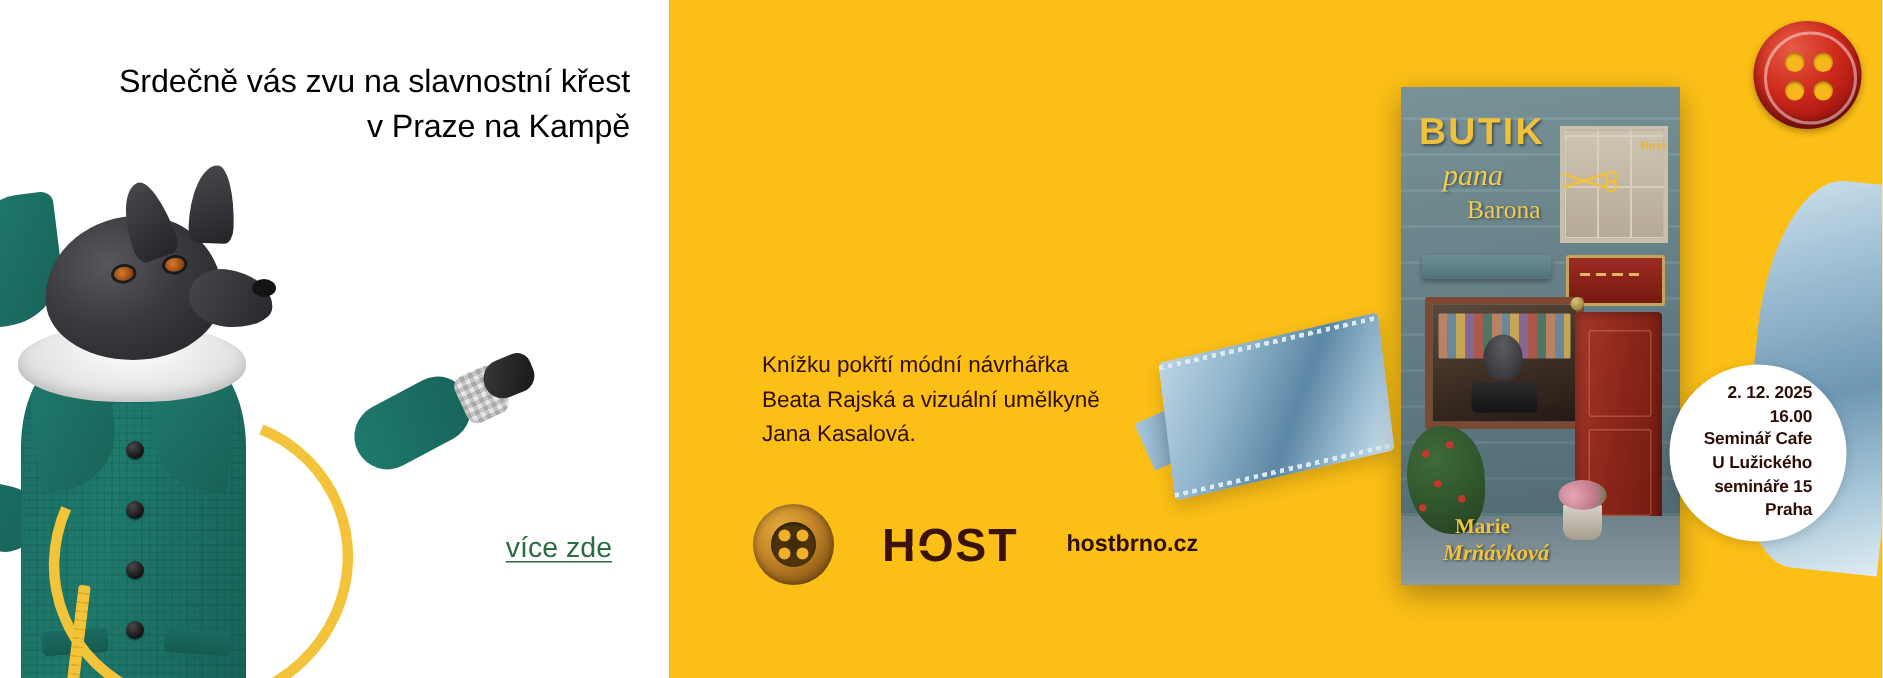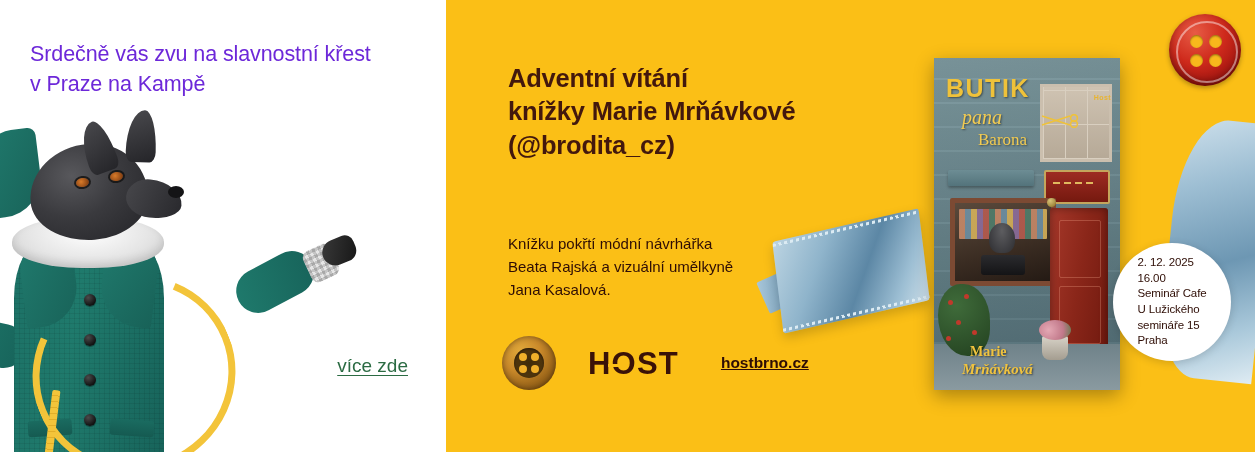--- a/index.html
+++ b/index.html
@@ -24,21 +24,22 @@
     left: 0; top: 0;
     width: 446px; height: 452px;
     background: #ffffff;
     overflow: hidden;
   }
   .invite-heading {
     position: absolute;
     right: 26px;
     top: 40px;
     width: 390px;
-    color: #6d28d9;
+    text-align: right;
+    color: #000000;
     font-size: 21.5px;
     line-height: 1.38;
     font-weight: 400;
     letter-spacing: -0.1px;
     white-space: pre-line;
   }
   .invite-date {
     position: absolute;
     right: 26px;
     top: 129px;
@@ -299,22 +300,20 @@
     left: 20px;
     top: 52%;
     width: 15px; height: 3.5px;
     background: #fbbf16;
   }
   .host-url {
     color: #2e0d05;
     font-size: 15.5px;
     font-weight: bold;
     flex: none;
-    margin-left: 10px;
-    text-decoration: underline;
   }
 
   
   .ribbon {
     position: absolute;
     left: 330px;
     top: 225px;
     width: 150px;
     height: 92px;
     background: linear-gradient(118deg,#bcd4e2 0%, #8fb4cb 30%, #5c87a5 58%, #9cbed3 82%, #cfe0ea 100%);
@@ -599,22 +598,22 @@
     z-index: 20;
     display: flex;
     align-items: center;
     justify-content: center;
     box-shadow: 0 2px 8px rgba(0,0,0,.16);
   }
   .event-badge .txt {
     color: #2e0d05;
     font-size: 11.5px;
     line-height: 1.36;
-    font-weight: normal;
-    text-align: left;
+    font-weight: bold;
+    text-align: right;
     white-space: pre-line;
     letter-spacing: -0.1px;
   }
 </style>
 </head>
 <body>
 
 <div class="banner">
 
   <div class="left-panel">
@@ -653,23 +652,20 @@
       <div class="tape"></div>
       <div class="tape-tail"></div>
 
     </div>
 
     <a class="more-link">více zde</a>
   </div>
 
   <div class="right-panel">
 
-    <div class="headline">Adventní vítání
-knížky Marie Mrňávkové
-(@brodita_cz)</div>
 
 
     <div class="body-copy">Knížku pokřtí módní návrhářka
 Beata Rajská a vizuální umělkyně
 Jana Kasalová.</div>
 
     <div class="ribbon-tail"></div>
     <div class="ribbon"></div>
 
     <div class="denim-right"></div>

